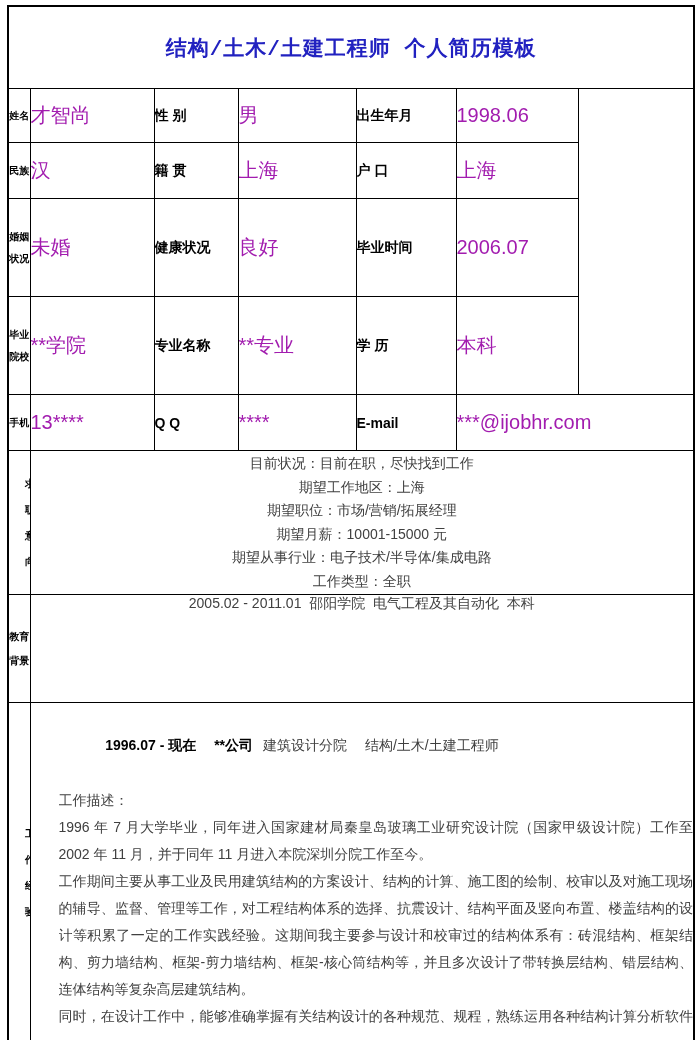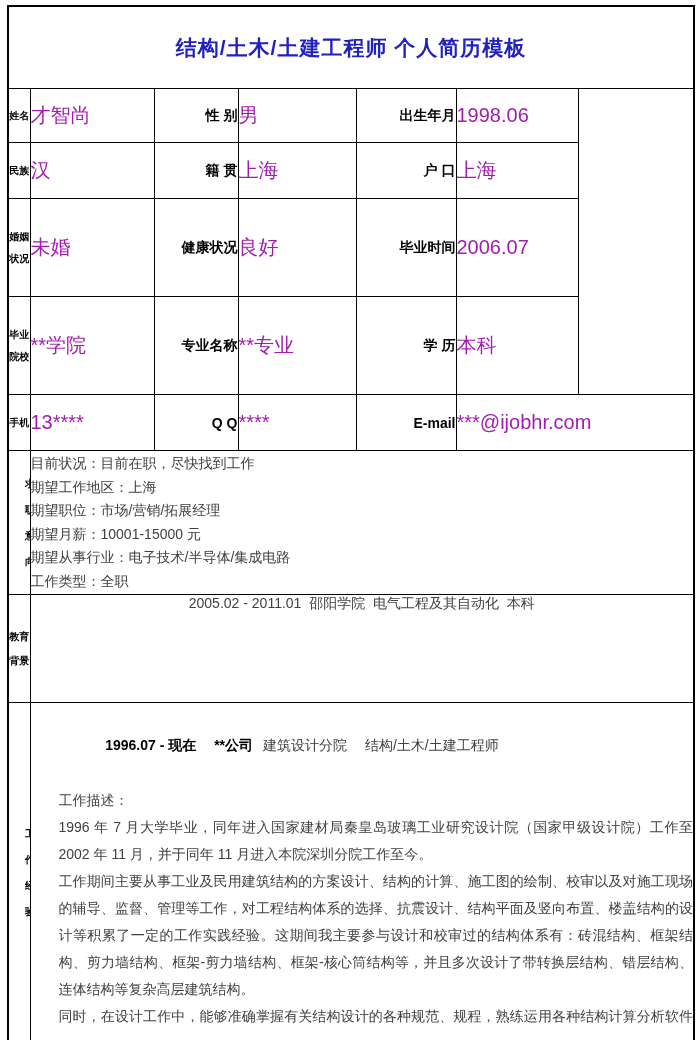--- a/index.html
+++ b/index.html
@@ -15,25 +15,25 @@
     table-layout: fixed;
     width: 686px;
     border: 2px solid #000;
   }
   table.resume td {
     border: 1px solid #000;
     padding: 0;
     overflow: hidden;
   }
   
-  .h-title td { height: 81px; }
+  .h-title td { height: 81px; font-family: Liberation Mono, monospace; }
   .h53 td { height: 53px; }
   .h55 td { height: 55px; }
   .h97 td { height: 97px; }
-  .h143 td { height: 143px; }
+  .h143 td { height: 143px; text-align: center; }
   .h107 td { height: 107px; }
   .h340 td { height: 340px; }
 
   .title {
     color: #2121c0;
     font-weight: bold;
     font-size: 21px;
     text-align: center;
     letter-spacing: 1px;
   }
@@ -48,21 +48,21 @@
     word-break: break-all;
     padding: 0 2px;
   }
   .vlab.lh24 { line-height: 24px; }
   .vlab.lh26 { line-height: 26px; padding-left: 16px; }
 
   .lab {
     font-weight: bold;
     color: #000;
     font-size: 14px;
-    text-align: right;
+    text-align: left;
     vertical-align: middle;
     white-space: pre-wrap;
   }
   .val {
     color: #a21caf;
     font-size: 20px;
     text-align: left;
     vertical-align: middle;
   }
   .photo-cell { background: #fff; }

